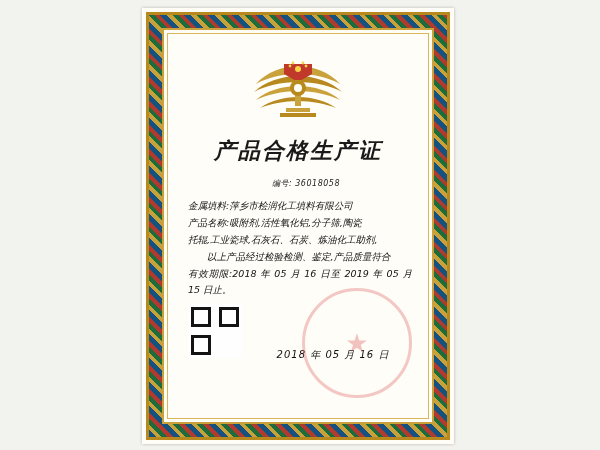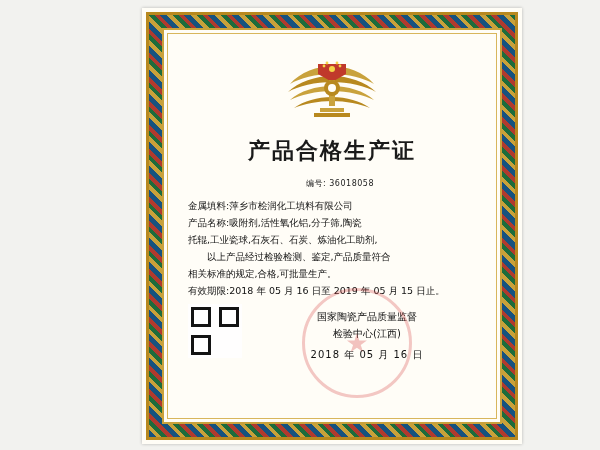--- a/index.html
+++ b/index.html
@@ -21,24 +21,25 @@
   .photo-edge {
     position: absolute;
     left: 0; top: 0; right: 0; bottom: 0;
     background: #f2f2ef;
   }
   
   .certificate {
     position: absolute;
     left: 142px;
     top: 8px;
-    width: 380px;
+    width: 312px;
     height: 436px;
     background: #fffdf6;
     box-shadow: 0 0 3px rgba(0,0,0,0.25);
+    font-style: italic;
   }
   
   .band-outer {
     position: absolute;
     left: 4px; top: 4px; right: 4px; bottom: 4px;
     border: 3px solid #b8891f;
     background:
       repeating-linear-gradient(45deg,
         #16527f 0px, #16527f 5px,
         #c8a13a 5px, #c8a13a 9px,
@@ -226,32 +227,27 @@
       <div class="serial">
         <span>编号:</span>
         <span>36018058</span>
       </div>
 
       <div class="body-text">
         <p>金属填料:萍乡市桧润化工填料有限公司</p>
         <p>产品名称:吸附剂,活性氧化铝,分子筛,陶瓷</p>
         <p>托辊,工业瓷球,石灰石、石炭、炼油化工助剂,</p>
         <p class="indent">以上产品经过检验检测、鉴定,产品质量符合</p>
-        <p>相关标准的规定,合格,可批量生产。</p>
         <p>有效期限:2018 年 05 月 16 日至 2019 年 05 月 15 日止。</p>
       </div>
 
       <div class="qr">
         <div class="qr-bl"></div>
       </div>
 
-      <div class="issuer">
-        <div>国家陶瓷产品质量监督</div>
-        <div>检验中心(江西)</div>
-      </div>
 
       <div class="issue-date">2018 年 05 月 16 日</div>
 
       <div class="stamp">
         <div class="stamp-star">★</div>
       </div>
 
     </div>
   </div>
 </div>

